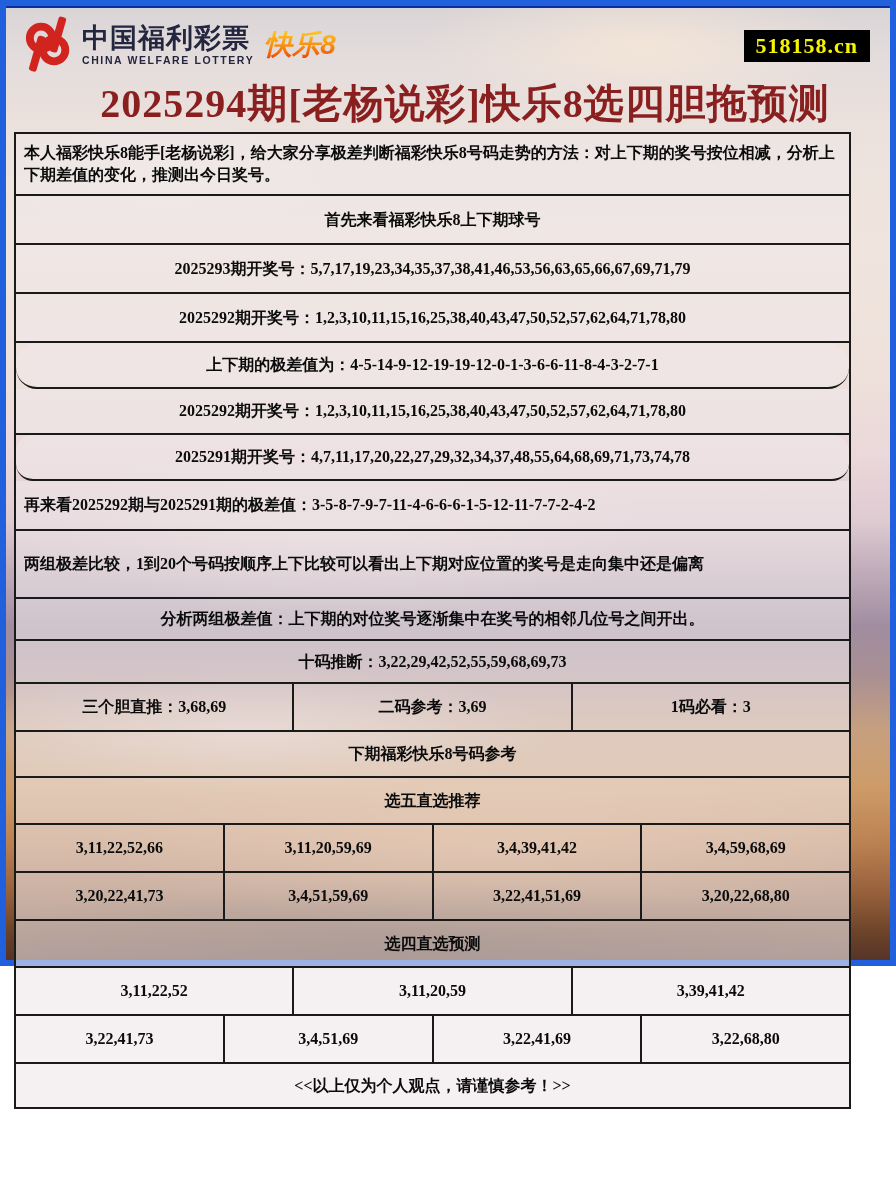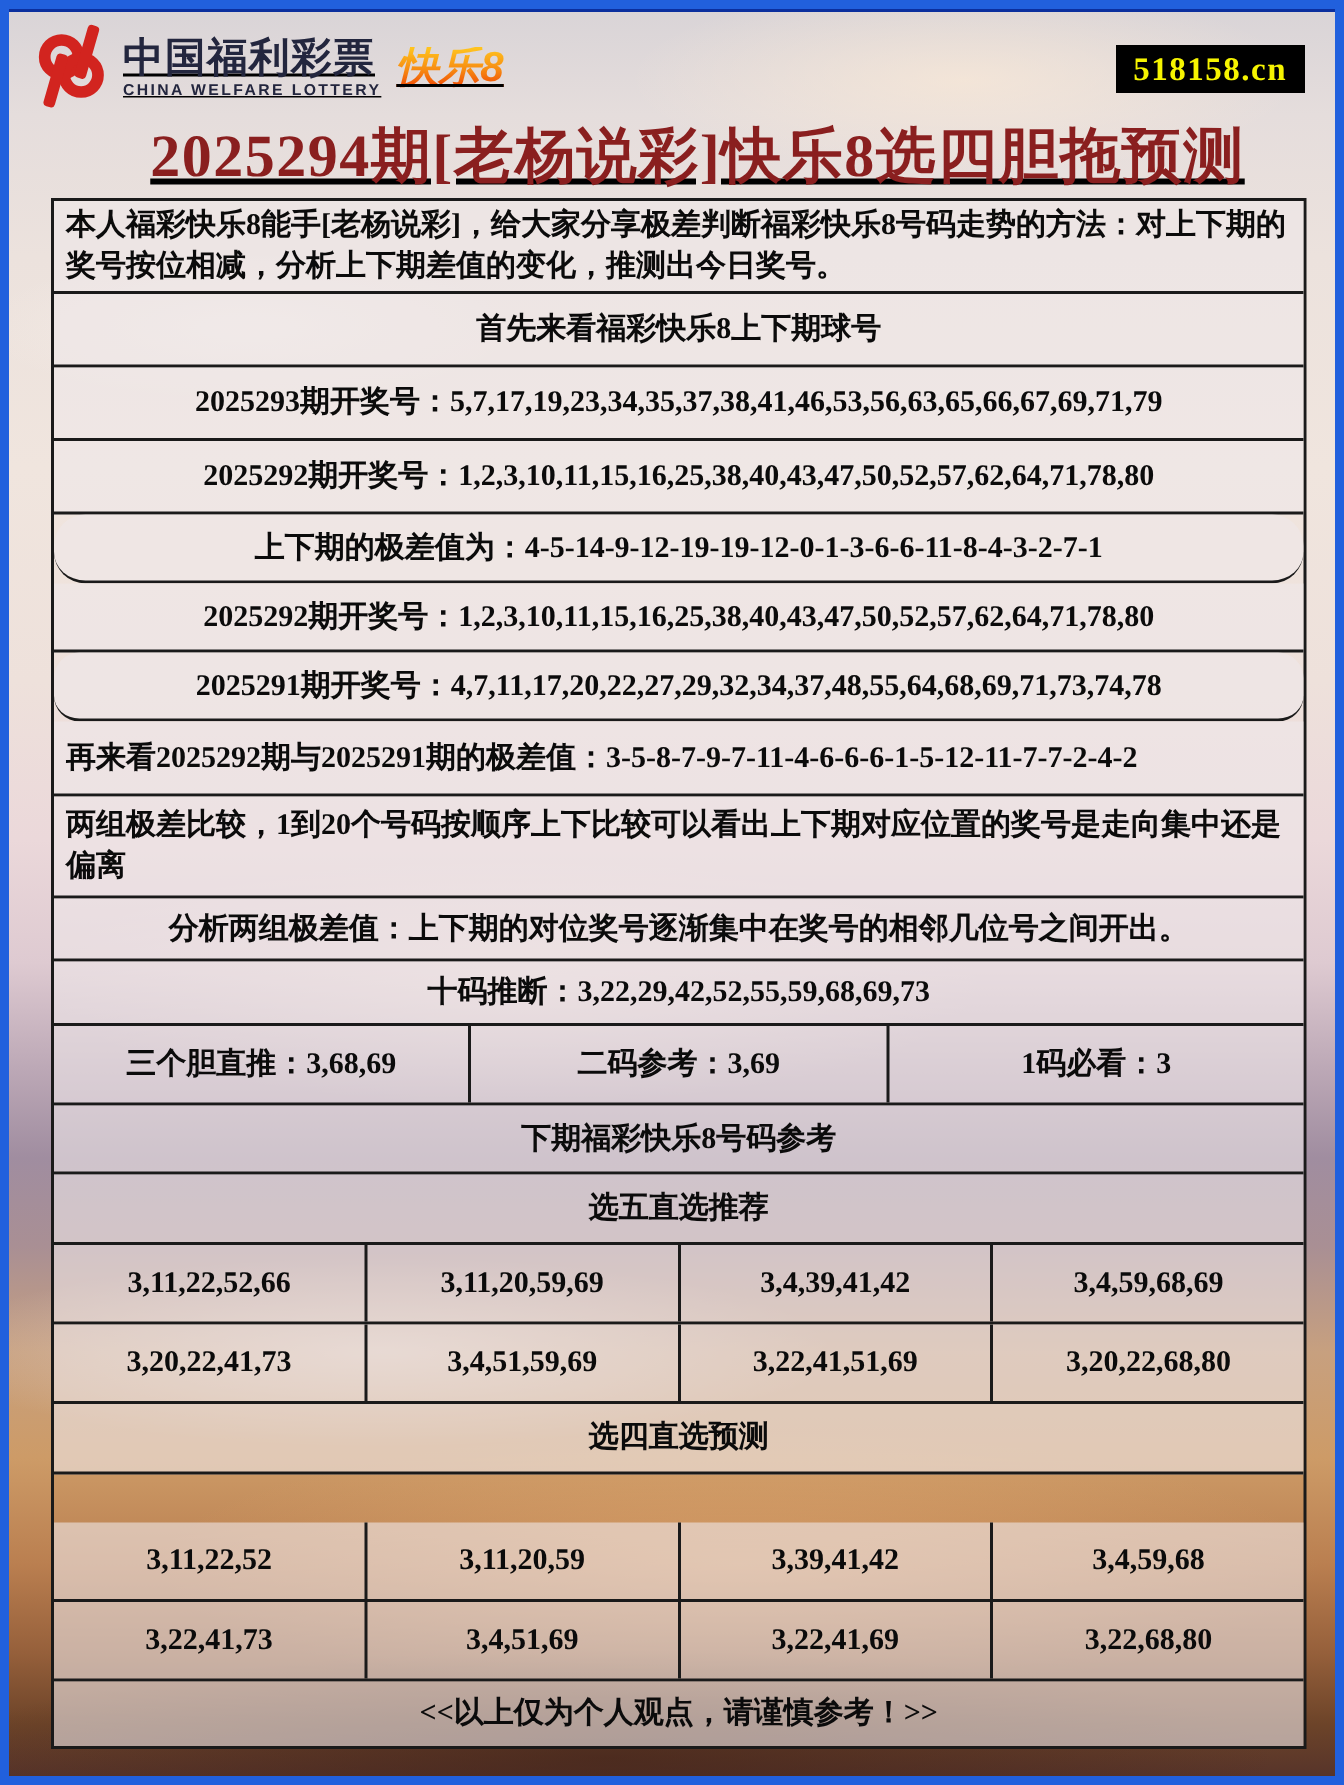--- a/index.html
+++ b/index.html
@@ -1,49 +1,48 @@
 <!DOCTYPE html>
 <html><head>
 <meta charset="utf-8">
 <style>
   html,body{margin:0;padding:0;}
   body{width:896px;height:1190px;overflow:hidden;font-family:"Liberation Serif","DejaVu Serif",serif;}
   .page{
-    position:relative;box-sizing:border-box;width:896px;height:1190px;
+    position:relative;box-sizing:border-box;width:896px;height:966px;
     border:6px solid #2160dd;
     box-shadow:inset 0 2px 0 0 #0b2f9e;
     background-image:
       radial-gradient(ellipse 320px 90px at 72% 4%, rgba(255,236,214,0.6), transparent 70%),
       radial-gradient(ellipse 260px 70px at 18% 18%, rgba(250,244,240,0.5), transparent 70%),
       radial-gradient(ellipse 420px 110px at 38% 55%, rgba(250,235,228,0.45), transparent 75%),
       radial-gradient(ellipse 430px 90px at 28% 76%, rgba(244,232,230,0.5), transparent 70%),
       radial-gradient(ellipse 520px 120px at 55% 88%, rgba(255,196,130,0.30), transparent 75%),
       radial-gradient(ellipse 560px 90px at 45% 99%, rgba(62,32,22,0.55), transparent 80%),
       linear-gradient(180deg,
         #d9d4d7 0%, #e5dddc 6%, #ece2dd 14%, #f0e5de 26%, #eee1db 38%,
         #ebd8da 47%, #decad1 54%, #bca8b6 60%, #a08da0 65%, #a98f94 70%,
         #c7a07f 76%, #cd9b67 82%, #ba7f50 88%, #96603b 93%, #6d4429 97%, #57342a 100%);
-    text-decoration: underline;
   }
   .header{display:flex;align-items:center;padding:10px 14px 0 16px;height:58px;}
   .logo-svg{width:52px;height:56px;margin-top:-2px;}
   .brand{margin-left:8px;line-height:1;}
   .brand-cn{font-family:"Liberation Sans","DejaVu Sans",sans-serif;font-weight:900;font-size:27px;letter-spacing:1px;color:#23263e;}
   .brand-en{font-family:"Liberation Sans","DejaVu Sans",sans-serif;font-weight:700;font-size:10.5px;letter-spacing:1.6px;color:#23263e;margin-top:3px;}
   .product{margin-left:10px;font-family:"Liberation Sans","DejaVu Sans",sans-serif;font-weight:900;font-style:italic;font-size:28px;line-height:1;color:#f07c00;text-shadow:1px 1px 0 rgba(180,60,0,0.35);}
   @supports ((-webkit-background-clip:text) or (background-clip:text)){
     .product{background:linear-gradient(180deg,#ffc31e 5%,#f78b12 55%,#ef4d06 95%);-webkit-background-clip:text;background-clip:text;color:transparent;text-shadow:none;}
   }
   .spacer{flex:1;}
   .site{background:#000;color:#f6f400;font-weight:700;font-size:22px;letter-spacing:1px;padding:3px 12px;margin:2px 6px 0 0;}
   .title{margin-top:8px;text-align:center;font-weight:700;font-size:40px;letter-spacing:1px;color:#8a1f1f;line-height:1.1;padding-left:34px;}
   .ltable{
-    position:absolute;left:28px;top:126px;width:837px;box-sizing:border-box;
+    position:absolute;left:8px;top:126px;width:837px;box-sizing:border-box;
     border:2px solid #1a1a1a;
-    font-weight:700;font-size:20px;color:#0b0b0b;
+    font-weight:700;font-size:16px;color:#0b0b0b;
   }
   .tr{
     box-sizing:border-box;border-bottom:2px solid #1a1a1a;
     display:flex;align-items:center;justify-content:center;
     text-align:center;padding:2px 8px;line-height:1.35;
     background:rgba(238,231,233,0.60);
   }
   .tr:last-child{border-bottom:none;}
   .tr.left{justify-content:flex-start;text-align:left;}
   .tr.cols{padding:0;align-items:stretch;}
@@ -102,25 +101,24 @@
       <div class="td">3,4,39,41,42</div>
       <div class="td">3,4,59,68,69</div>
     </div>
     <div class="tr cols" style="min-height:48px;">
       <div class="td">3,20,22,41,73</div>
       <div class="td">3,4,51,59,69</div>
       <div class="td">3,22,41,51,69</div>
       <div class="td">3,20,22,68,80</div>
     </div>
     <div class="tr" style="min-height:47px;">选四直选预测</div>
-    <div class="tr cols" style="min-height:48px;margin-top:32px;">
+    <div class="tr cols" style="min-height:48px;">
       <div class="td">3,11,22,52</div>
       <div class="td">3,11,20,59</div>
       <div class="td">3,39,41,42</div>
-      <div class="td">3,4,59,68</div>
     </div>
     <div class="tr cols" style="min-height:48px;">
       <div class="td">3,22,41,73</div>
       <div class="td">3,4,51,69</div>
       <div class="td">3,22,41,69</div>
       <div class="td">3,22,68,80</div>
     </div>
     <div class="tr" style="min-height:43px;">&lt;&lt;以上仅为个人观点，请谨慎参考！&gt;&gt;</div>
   </div>
 

